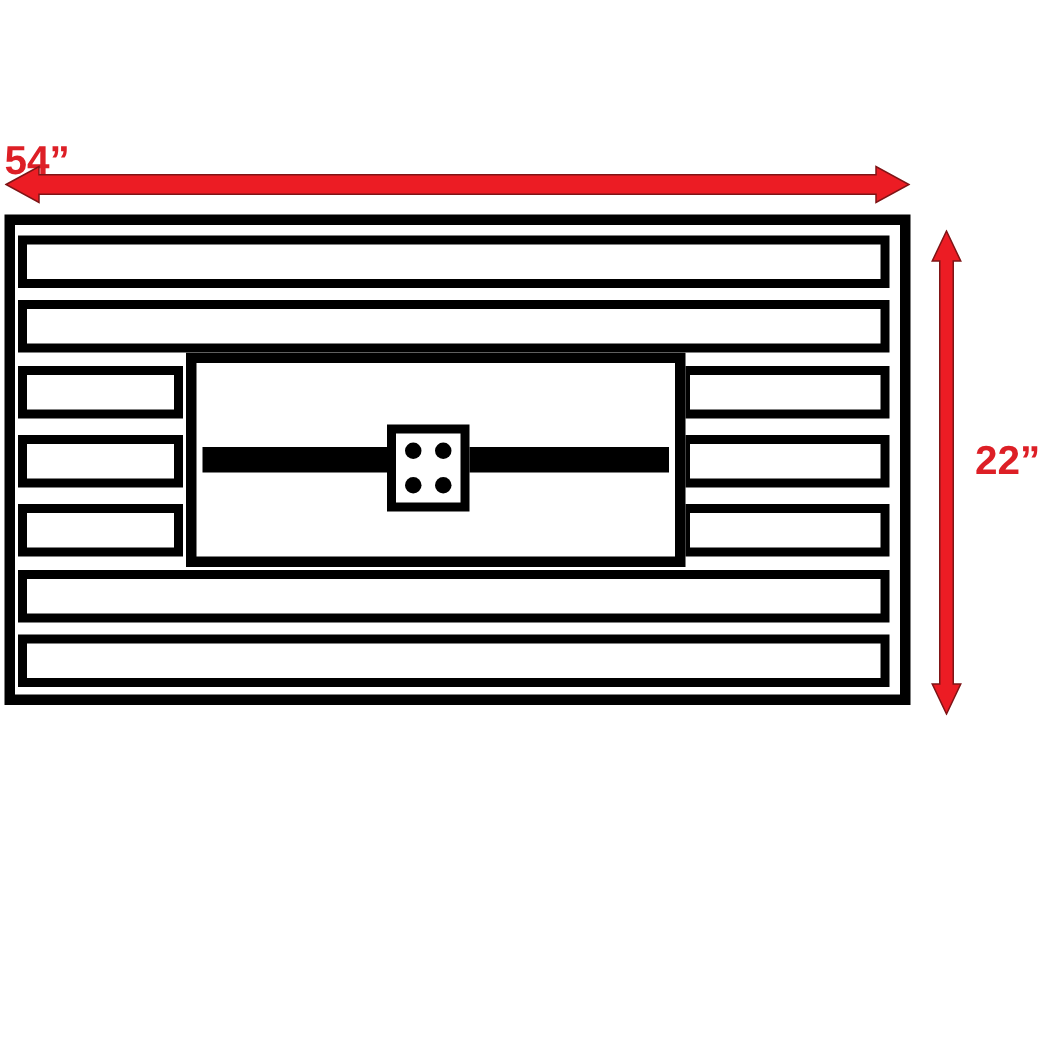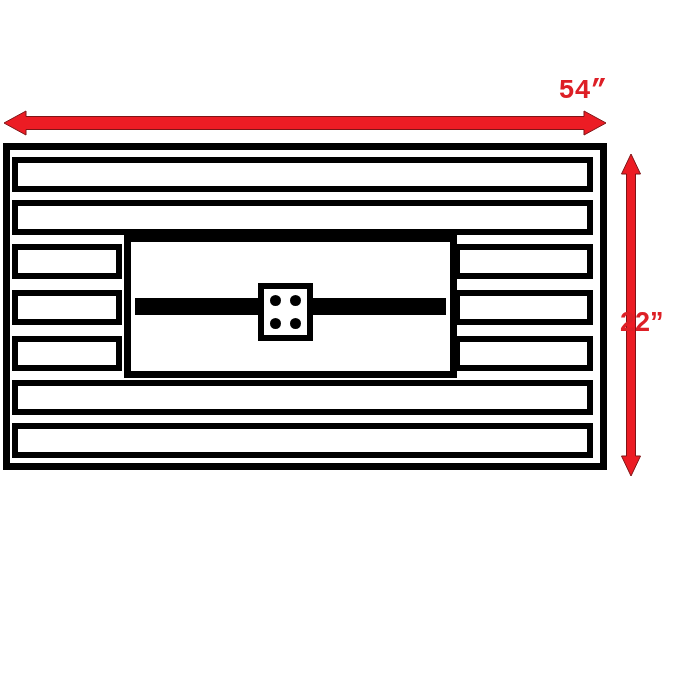--- a/index.html
+++ b/index.html
@@ -5,22 +5,22 @@
   html,body{margin:0;padding:0;background:#ffffff;}
   .canvas{
     position:relative;width:700px;height:700px;background:#ffffff;
     font-family:"Liberation Sans",sans-serif;overflow:hidden;
   }
   
   .dim-label{
     position:absolute;color:#DD1F26;font-weight:bold;font-size:27px;line-height:1;
     letter-spacing:0px;
   }
-  .dim-label.width{left:3px;top:78px;width:604px;text-align:right;font-family:Liberation Mono, monospace;}
-  .dim-label.height{left:620px;top:294px;margin-top:15px;}
+  .dim-label.width{left:3px;top:94px;width:604px;text-align:left;}
+  .dim-label.height{left:650px;top:294px;}
   
   .arrow-svg{position:absolute;display:block;}
   .arrow-h{left:3px;top:106px;}
   .arrow-v{left:619px;top:153px;}
   
   .outer-rect{
     position:absolute;left:3px;top:143px;width:604px;height:327px;
     border:7px solid #000;background:#fff;box-sizing:border-box;
   }
   .slat{

